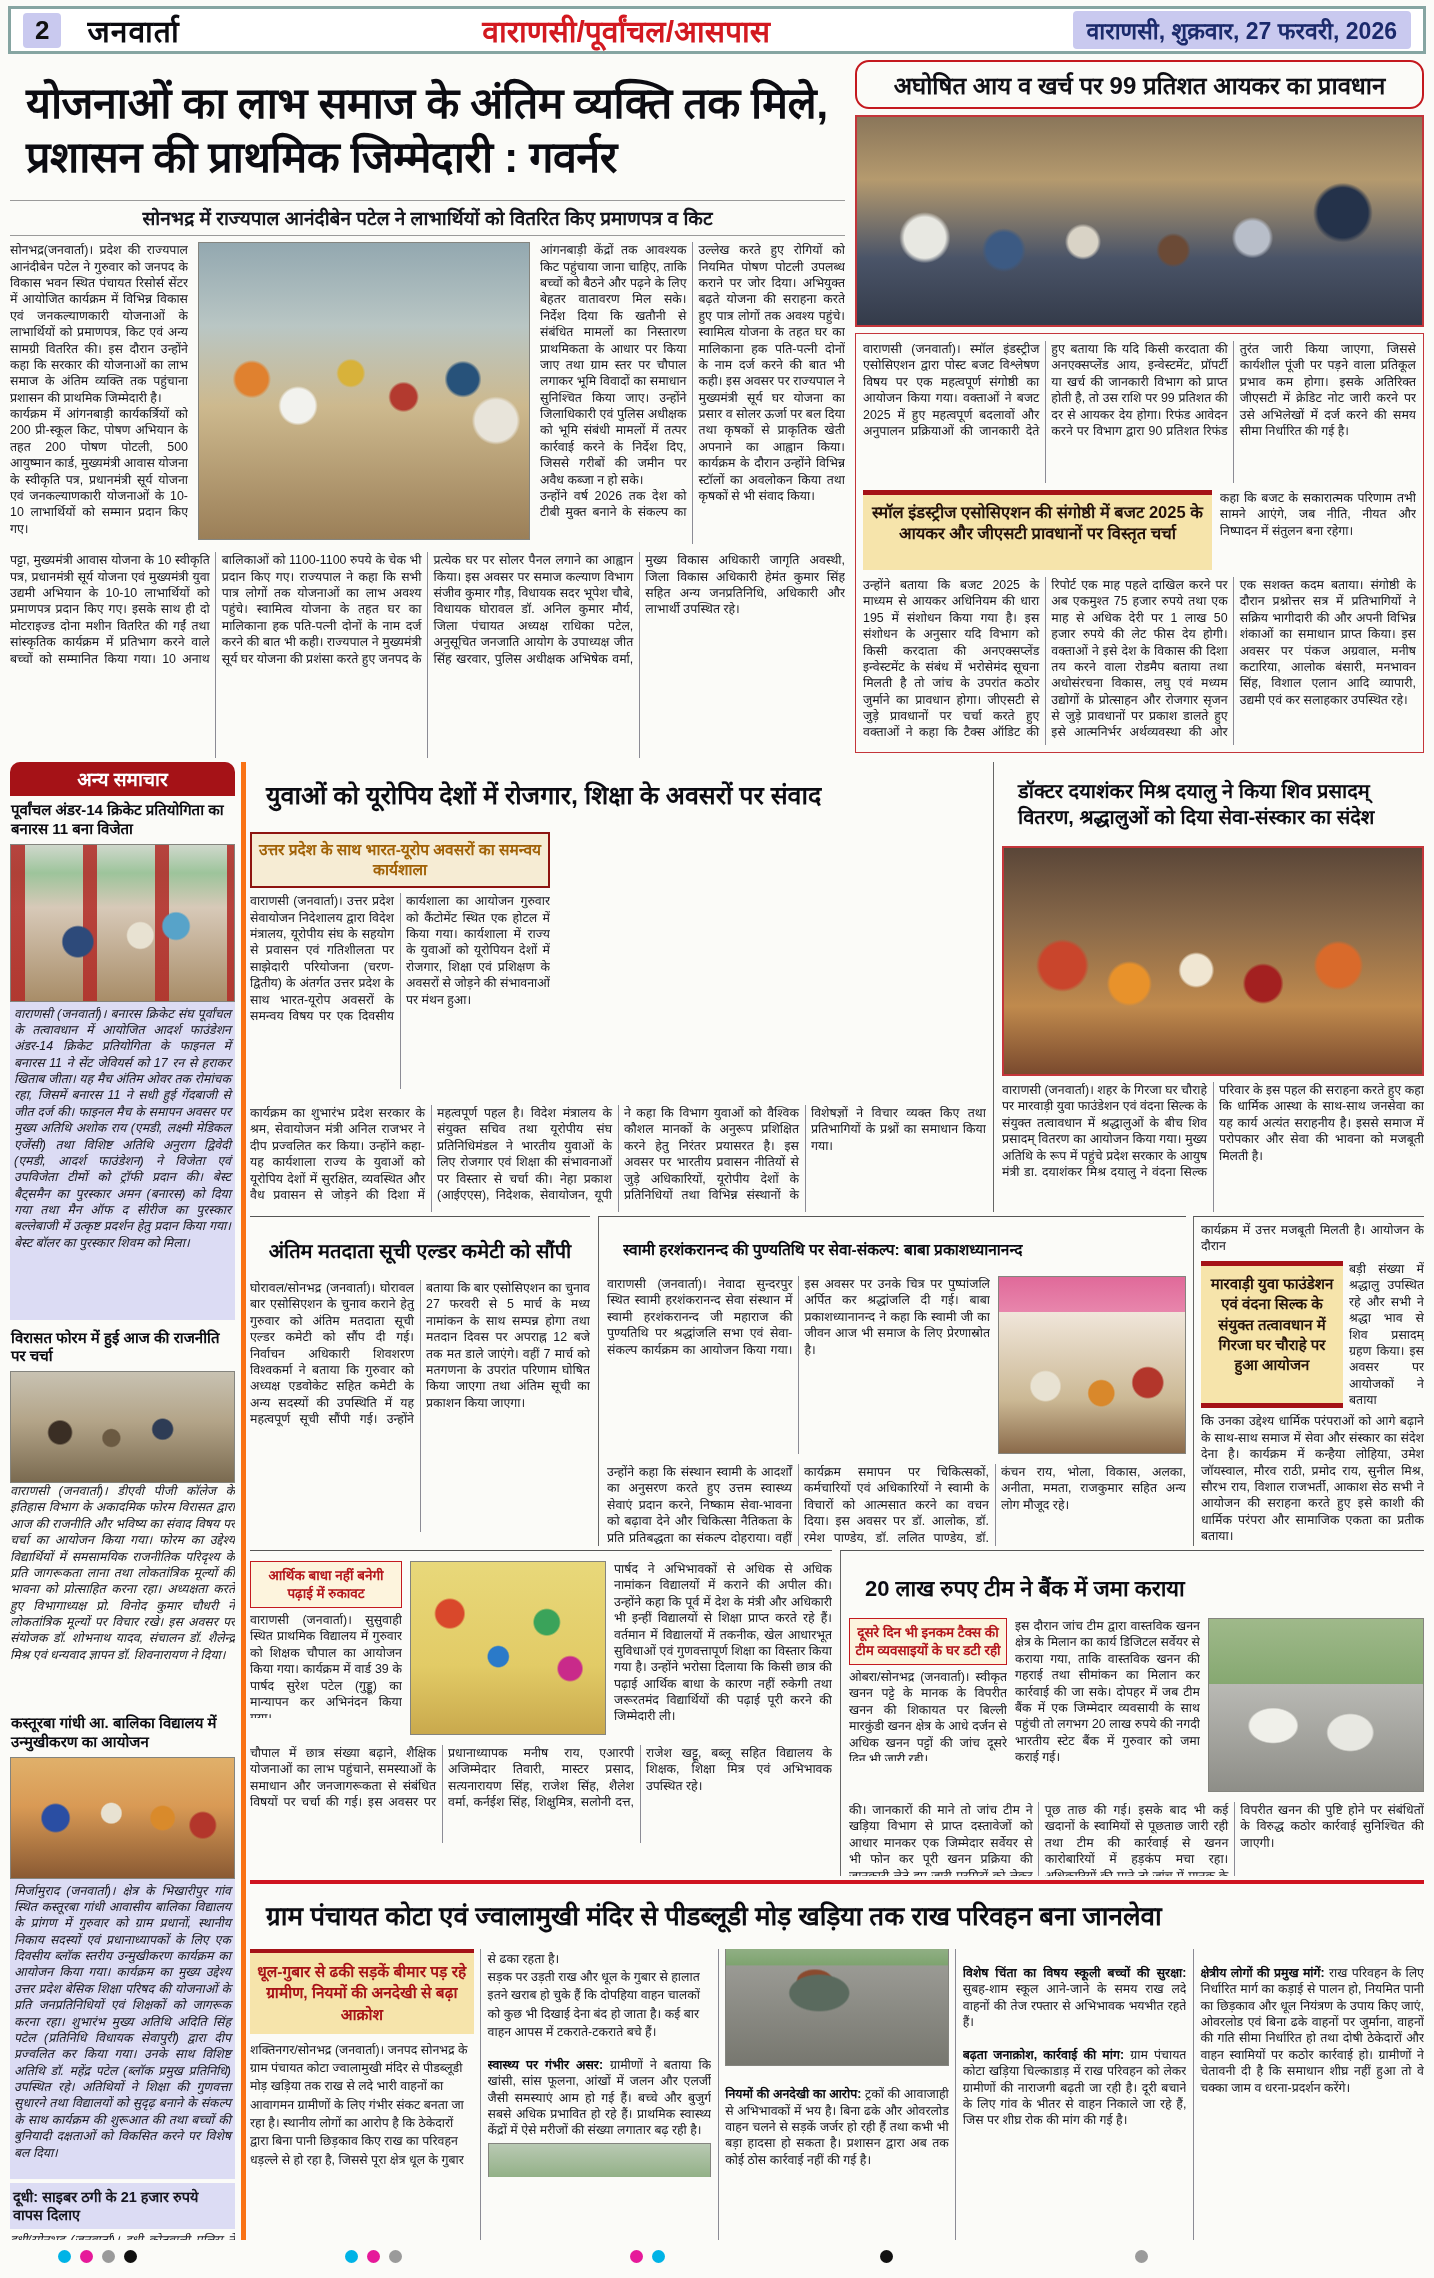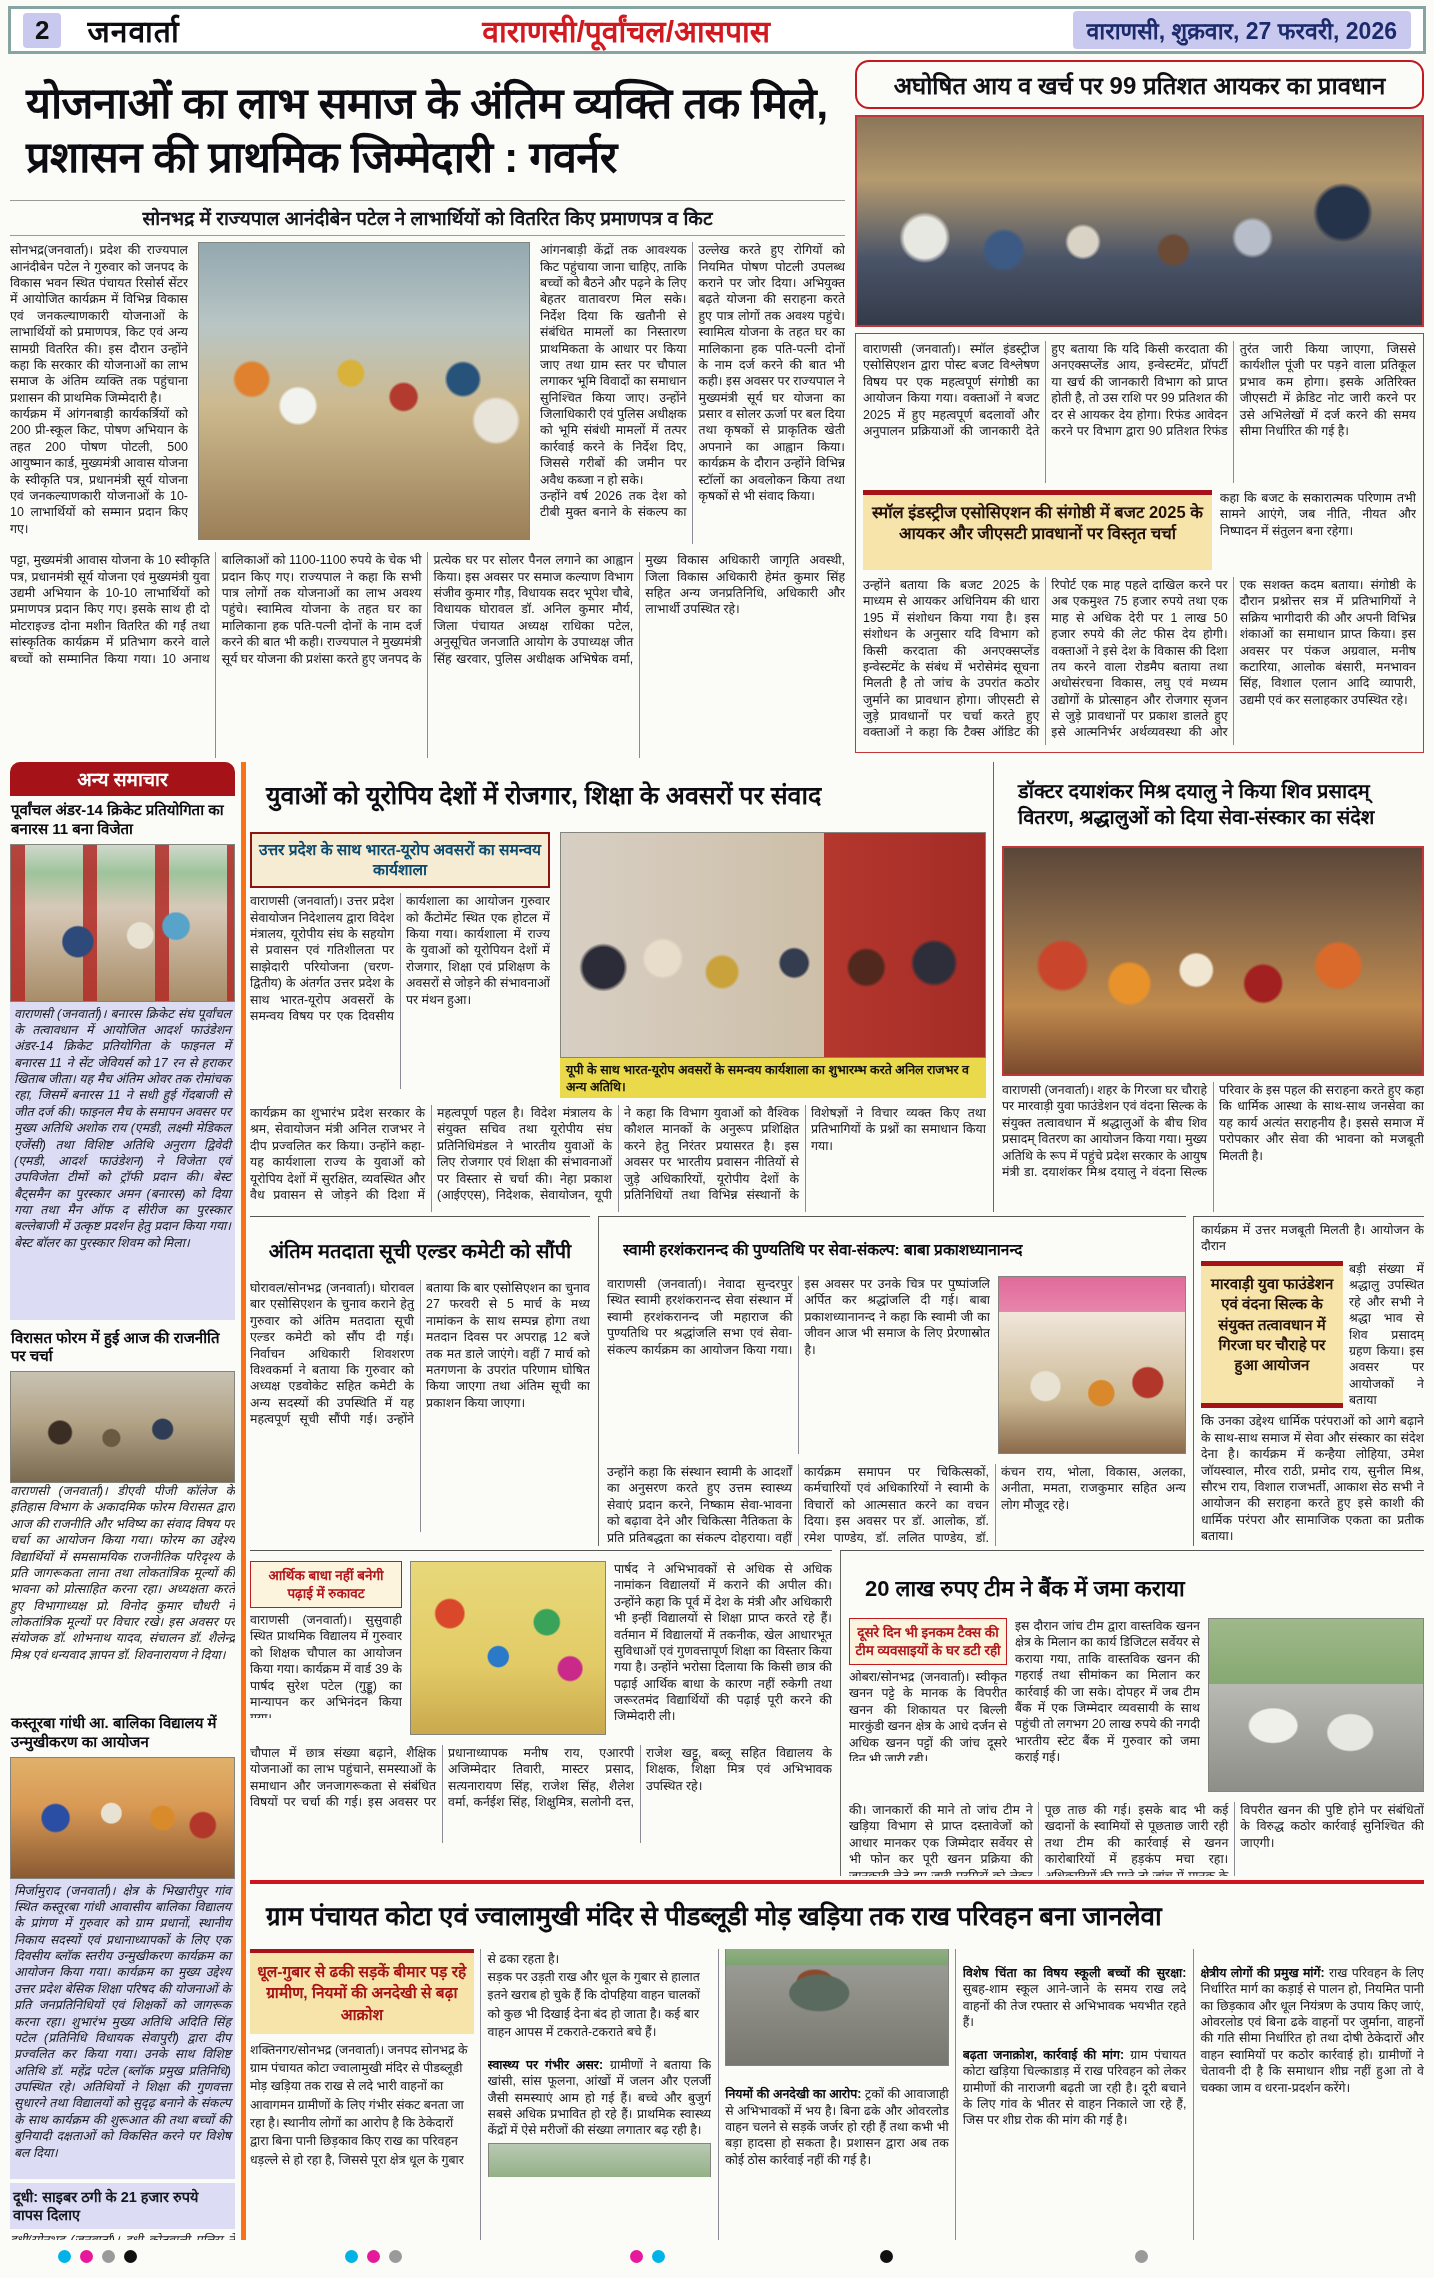--- a/index.html
+++ b/index.html
@@ -85,21 +85,21 @@
     radial-gradient(circle at 45% 46%,#e8e2d2 0 7%,transparent 8%),
     radial-gradient(circle at 68% 50%,#d98a2b 0 7%,transparent 8%),
     radial-gradient(circle at 86% 56%,#b3362b 0 6%,transparent 7%),
     linear-gradient(180deg,#e0b06a 0%,#d99a55 40%,#8a5a33 100%);}
   .dudhi-head{background:#dcdcf4;font-size:14.5px;font-weight:800;padding:5px 3px;line-height:1.25;}
 
   
   .eu-head{font-size:25px;line-height:1.2;padding:2px 0 6px;}
   .eu-row{display:flex;gap:10px;height:266px;}
   .eu-left{width:300px;}
-  .eu-kicker{border:2.5px solid #8e1410;background:#f6ecd4;color:#0c4a6e;font-weight:800;
+  .eu-kicker{border:2.5px solid #8e1410;background:#f6ecd4;color:#a16207;font-weight:800;
              font-size:15.5px;text-align:center;padding:6px 4px;line-height:1.3;}
   .eu-right{flex:1;display:flex;flex-direction:column;}
   .ph-europe{width:100%;flex:1;background:
     radial-gradient(circle at 10% 60%,#2c2c38 0 5%,transparent 6%),
     radial-gradient(circle at 24% 56%,#e8ddca 0 5%,transparent 6%),
     radial-gradient(circle at 38% 62%,#caa23c 0 5%,transparent 6%),
     radial-gradient(circle at 55% 58%,#343c50 0 5%,transparent 6%),
     radial-gradient(circle at 72% 60%,#50281e 0 5%,transparent 6%),
     radial-gradient(circle at 88% 58%,#2e2e3a 0 5%,transparent 6%),
     linear-gradient(90deg,#d8cfc4 0%,#cdbfa8 62%,#b5372e 62%,#a32c26 100%);}
@@ -220,24 +220,20 @@
     <div class="rail-body b" style="height:128px;margin-top:3px;">दूधी/सोनभद्र (जनवार्ता)। दूधी कोतवाली पुलिस ने साइबर ठगी के शिकार व्यक्ति के 21 हजार रुपये सकुशल वापस दिलाए। पीड़ित ने शिकायत दर्ज कराई थी कि साइबर अपराधियों ने झांसा देकर खाते से धनराशि निकाल ली। साइबर हेल्पलाइन पर त्वरित कार्रवाई करते हुए पुलिस ने संबंधित बैंक से संपर्क कर धनराशि होल्ड कराकर पीड़ित के खाते में वापस कराई।</div>
   </div>
 
   <div class="art" style="left:250px;top:762px;width:736px;height:450px;">
     <h2 class="eu-head">युवाओं को यूरोपिय देशों में रोजगार, शिक्षा के अवसरों पर संवाद</h2>
     <div class="eu-row">
       <div class="eu-left">
         <div class="eu-kicker">उत्तर प्रदेश के साथ भारत-यूरोप अवसरों का समन्वय कार्यशाला</div>
         <div class="b cols2" style="height:196px;margin-top:5px;">वाराणसी (जनवार्ता)। उत्तर प्रदेश सेवायोजन निदेशालय द्वारा विदेश मंत्रालय, यूरोपीय संघ के सहयोग से प्रवासन एवं गतिशीलता पर साझेदारी परियोजना (चरण- द्वितीय) के अंतर्गत उत्तर प्रदेश के साथ भारत-यूरोप अवसरों के समन्वय विषय पर एक दिवसीय कार्यशाला का आयोजन गुरुवार को कैंटोमेंट स्थित एक होटल में किया गया। कार्यशाला में राज्य के युवाओं को यूरोपियन देशों में रोजगार, शिक्षा एवं प्रशिक्षण के अवसरों से जोड़ने की संभावनाओं पर मंथन हुआ।</div>
       </div>
-      <div class="eu-right">
-        <div class="photo ph-europe"></div>
-        <div class="eu-caption">यूपी के साथ भारत-यूरोप अवसरों के समन्वय कार्यशाला का शुभारम्भ करते अनिल राजभर व अन्य अतिथि।</div>
-      </div>
     </div>
     <div class="b cols4 eu-bottom">कार्यक्रम का शुभारंभ प्रदेश सरकार के श्रम, सेवायोजन मंत्री अनिल राजभर ने दीप प्रज्वलित कर किया। उन्होंने कहा- यह कार्यशाला राज्य के युवाओं को यूरोपिय देशों में सुरक्षित, व्यवस्थित और वैध प्रवासन से जोड़ने की दिशा में महत्वपूर्ण पहल है। विदेश मंत्रालय के संयुक्त सचिव तथा यूरोपीय संघ प्रतिनिधिमंडल ने भारतीय युवाओं के लिए रोजगार एवं शिक्षा की संभावनाओं पर विस्तार से चर्चा की। नेहा प्रकाश (आईएएस), निदेशक, सेवायोजन, यूपी ने कहा कि विभाग युवाओं को वैश्विक कौशल मानकों के अनुरूप प्रशिक्षित करने हेतु निरंतर प्रयासरत है। इस अवसर पर भारतीय प्रवासन नीतियों से जुड़े अधिकारियों, यूरोपीय देशों के प्रतिनिधियों तथा विभिन्न संस्थानों के विशेषज्ञों ने विचार व्यक्त किए तथा प्रतिभागियों के प्रश्नों का समाधान किया गया।</div>
   </div>
 
   <div class="art shiv" style="left:993px;top:762px;width:431px;height:450px;">
     <h2 class="shiv-head">डॉक्टर दयाशंकर मिश्र दयालु ने किया शिव प्रसादम् वितरण, श्रद्धालुओं को दिया सेवा-संस्कार का संदेश</h2>
     <div class="photo redphoto ph-shiv"></div>
     <div class="b cols2 shiv-b1">वाराणसी (जनवार्ता)। शहर के गिरजा घर चौराहे पर मारवाड़ी युवा फाउंडेशन एवं वंदना सिल्क के संयुक्त तत्वावधान में श्रद्धालुओं के बीच शिव प्रसादम् वितरण का आयोजन किया गया। मुख्य अतिथि के रूप में पहुंचे प्रदेश सरकार के आयुष मंत्री डा. दयाशंकर मिश्र दयालु ने वंदना सिल्क परिवार के इस पहल की सराहना करते हुए कहा कि धार्मिक आस्था के साथ-साथ जनसेवा का यह कार्य अत्यंत सराहनीय है। इससे समाज में परोपकार और सेवा की भावना को मजबूती मिलती है।</div>
   </div>
 

